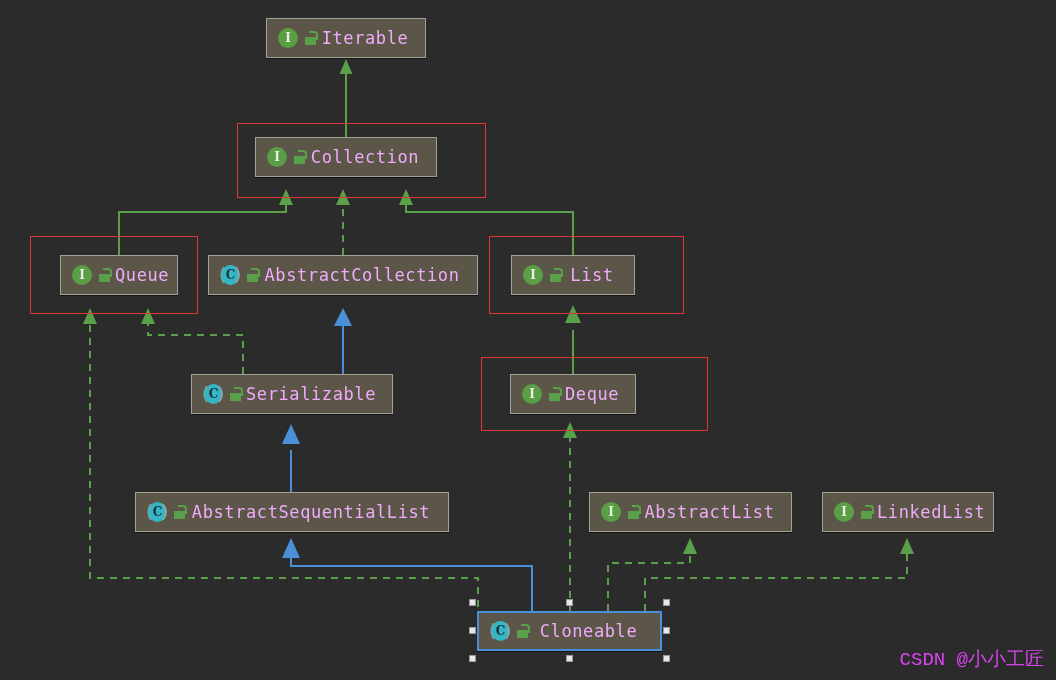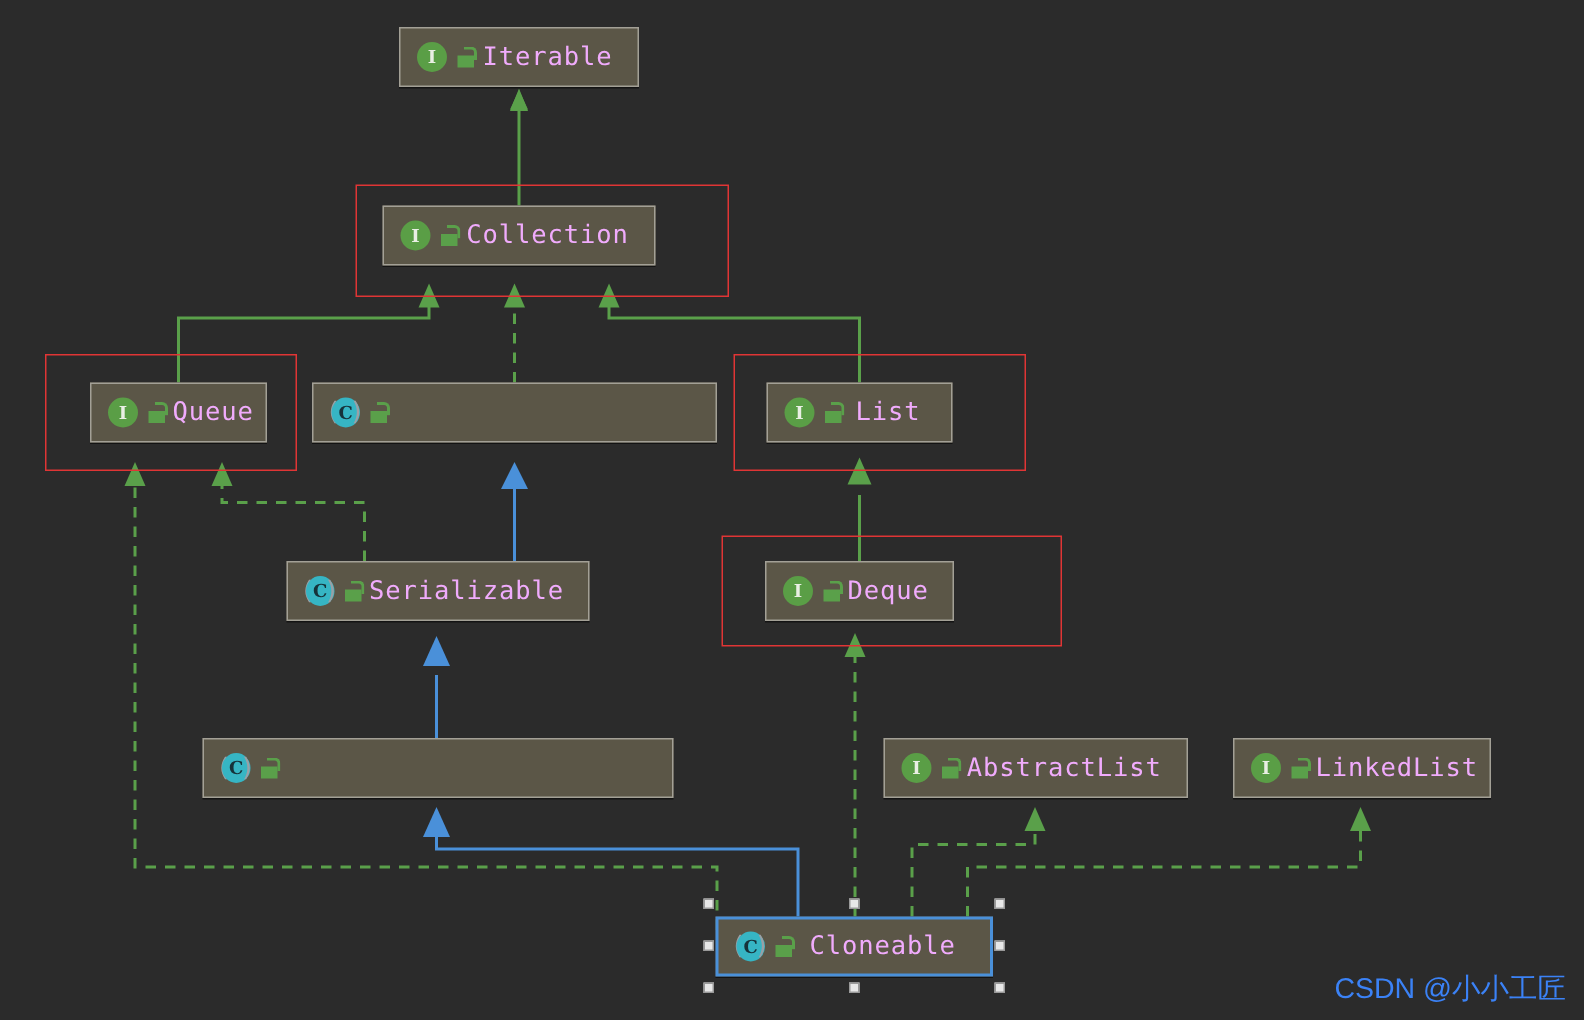--- a/index.html
+++ b/index.html
@@ -124,23 +124,23 @@
     width: 7px;
     height: 7px;
     background: #e8e8e8;
     border: 1px solid #9a9a9a;
     box-sizing: border-box;
   }
   .watermark {
     position: absolute;
     right: 12px;
     bottom: 8px;
-    color: #3b82f6;
+    color: #d946ef;
     font-size: 19px;
-    font-family: Liberation Sans, sans-serif;
+    font-family: Liberation Mono, monospace;
     white-space: nowrap;
   }
 </style>
 </head>
 <body>
 
 <div id="canvas">
 
   <svg id="edge-layer" width="1056" height="680" viewBox="0 0 1056 680">
     <defs>
@@ -259,20 +259,21 @@
       <div class="node" style="left: 208px; top: 255px; width: 270px; height: 40px;">
         <span class="icon-class">
           <span class="paren l">(</span>
           <span class="disc">C</span>
           <span class="paren r">)</span>
         </span>
         <span class="icon-lock">
           <span class="shackle"></span>
           <span class="body"></span>
         </span>
+        <span class="node-label">AbstractCollection</span>
       </div>
       <div class="node" style="left: 511px; top: 255px; width: 124px; height: 40px;">
         <span class="icon-iface">
           <span class="disc">I</span>
         </span>
         <span class="icon-lock">
           <span class="shackle"></span>
           <span class="body"></span>
         </span>
         <span class="node-label">List</span>
@@ -302,20 +303,21 @@
       <div class="node" style="left: 135px; top: 492px; width: 314px; height: 40px;">
         <span class="icon-class">
           <span class="paren l">(</span>
           <span class="disc">C</span>
           <span class="paren r">)</span>
         </span>
         <span class="icon-lock">
           <span class="shackle"></span>
           <span class="body"></span>
         </span>
+        <span class="node-label">AbstractSequentialList</span>
       </div>
       <div class="node" style="left: 589px; top: 492px; width: 203px; height: 40px;">
         <span class="icon-iface">
           <span class="disc">I</span>
         </span>
         <span class="icon-lock">
           <span class="shackle"></span>
           <span class="body"></span>
         </span>
         <span class="node-label">AbstractList</span>

